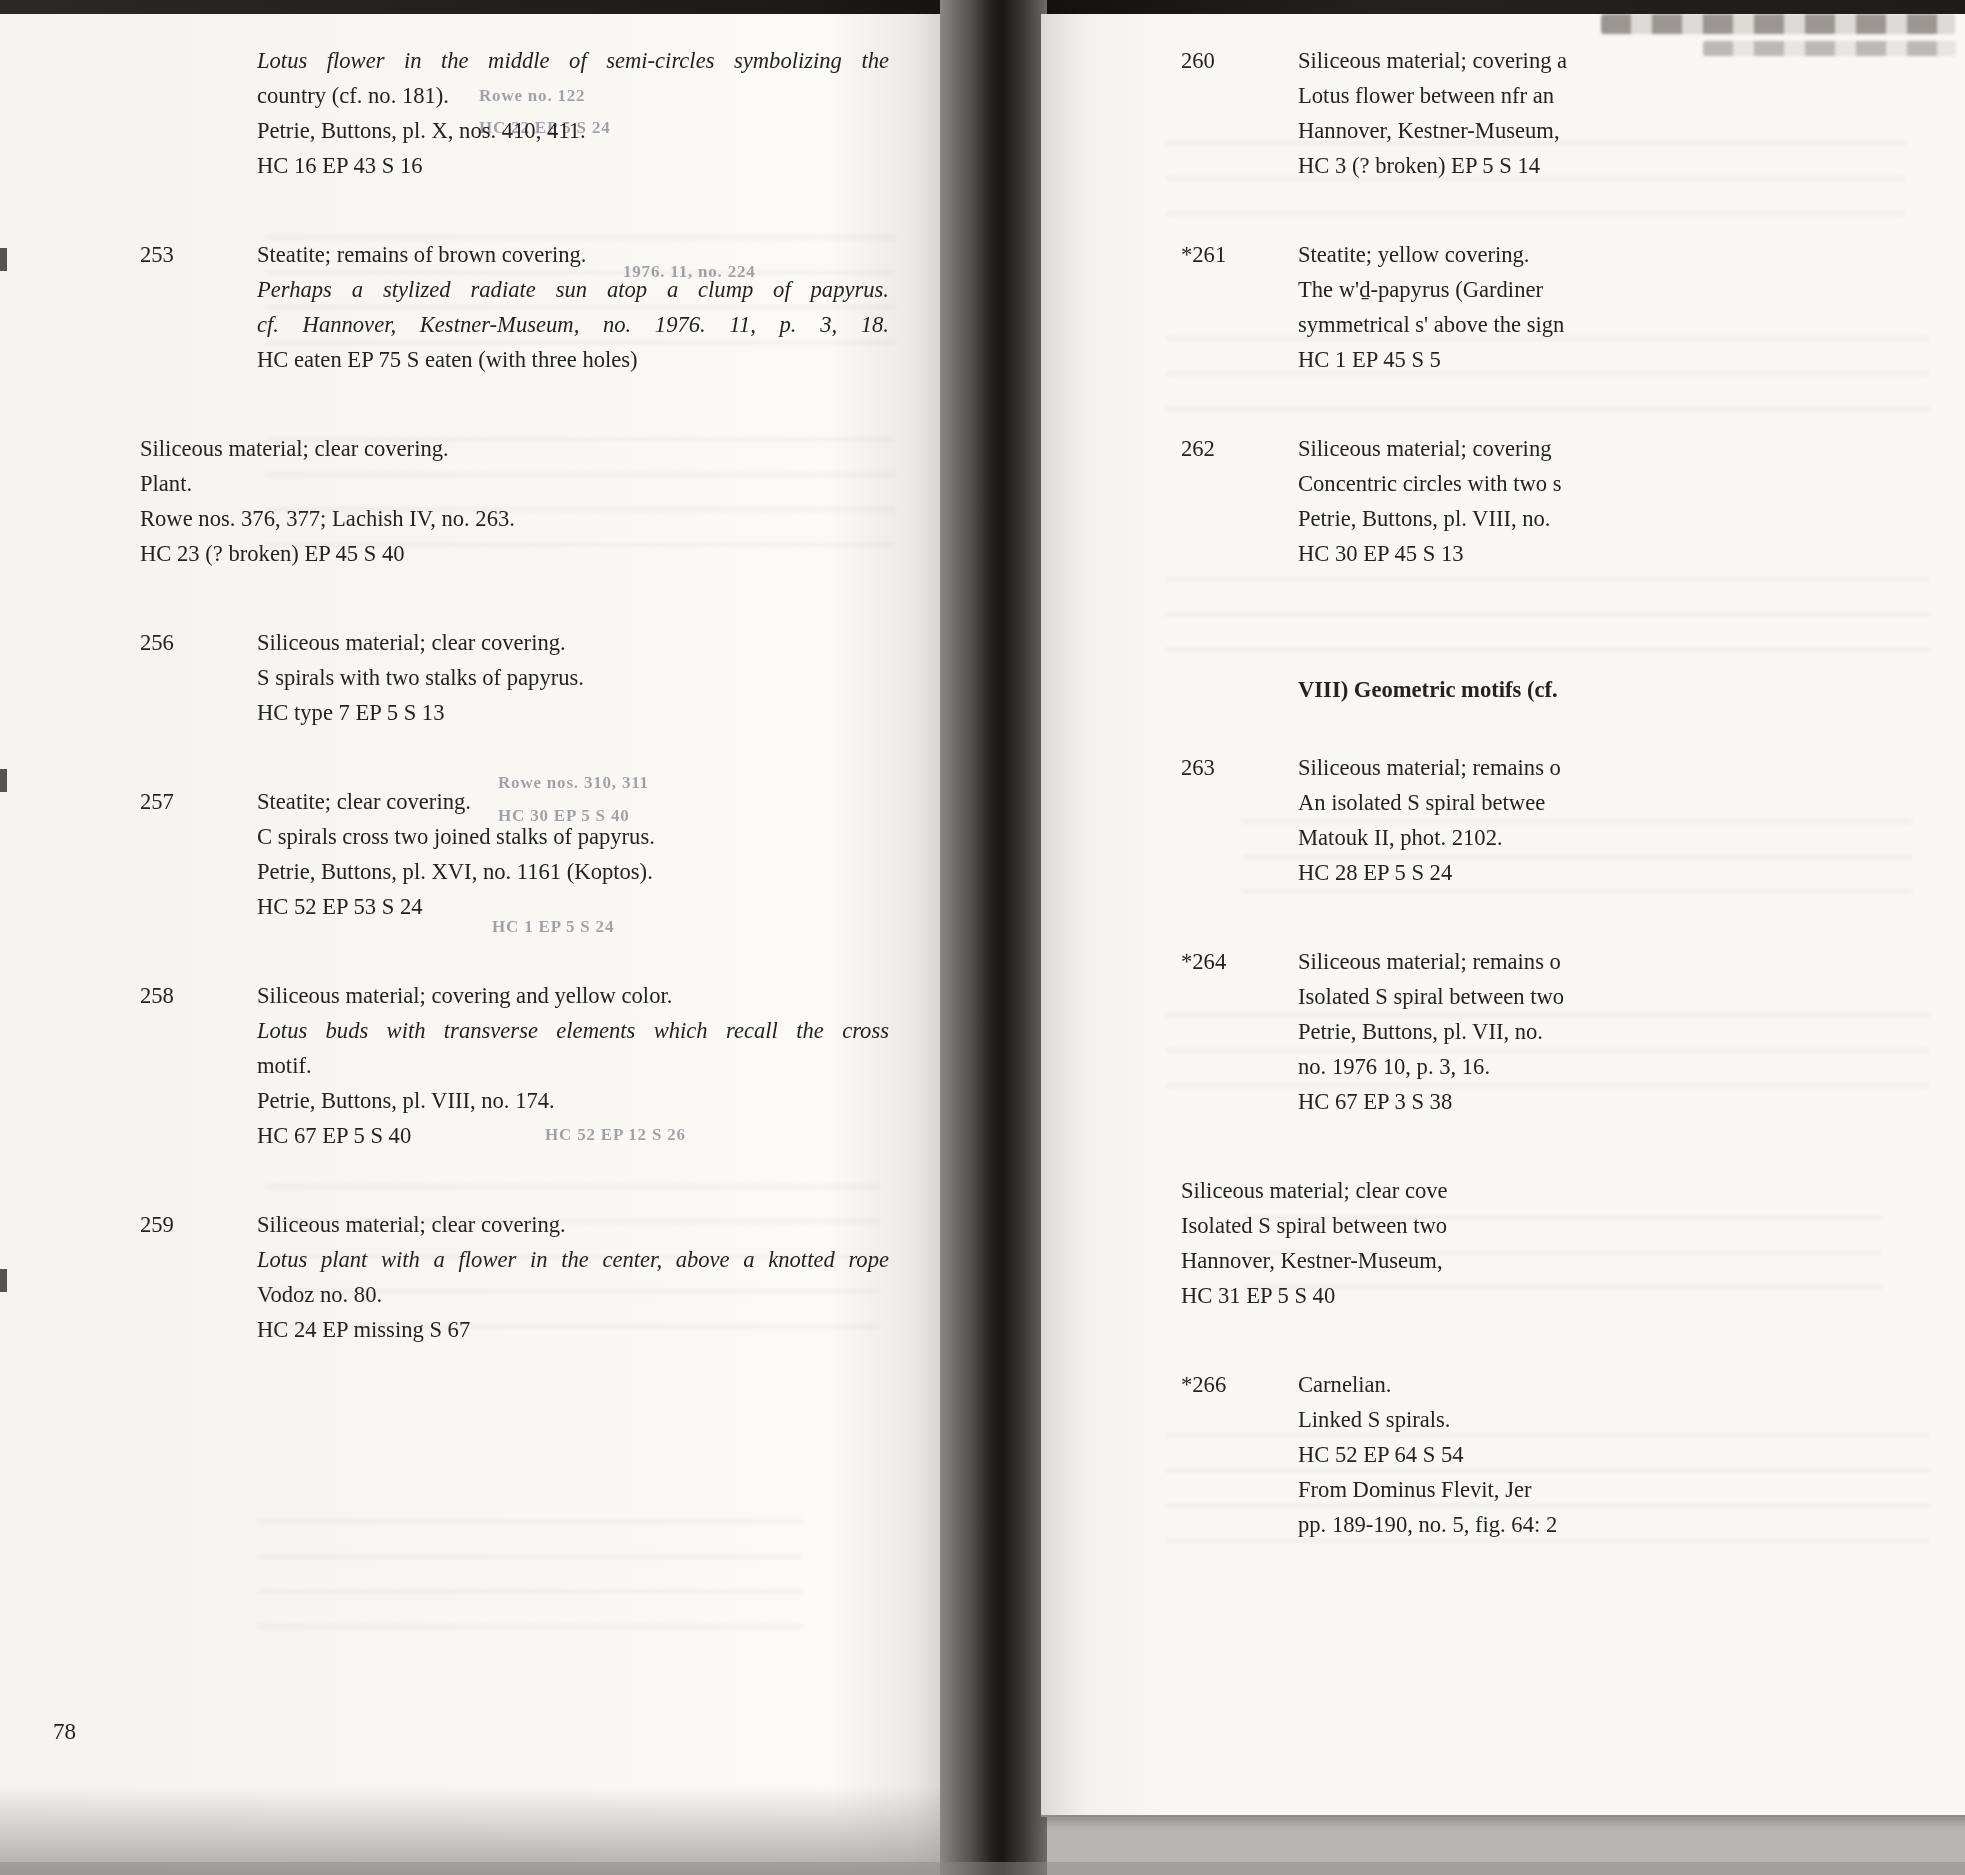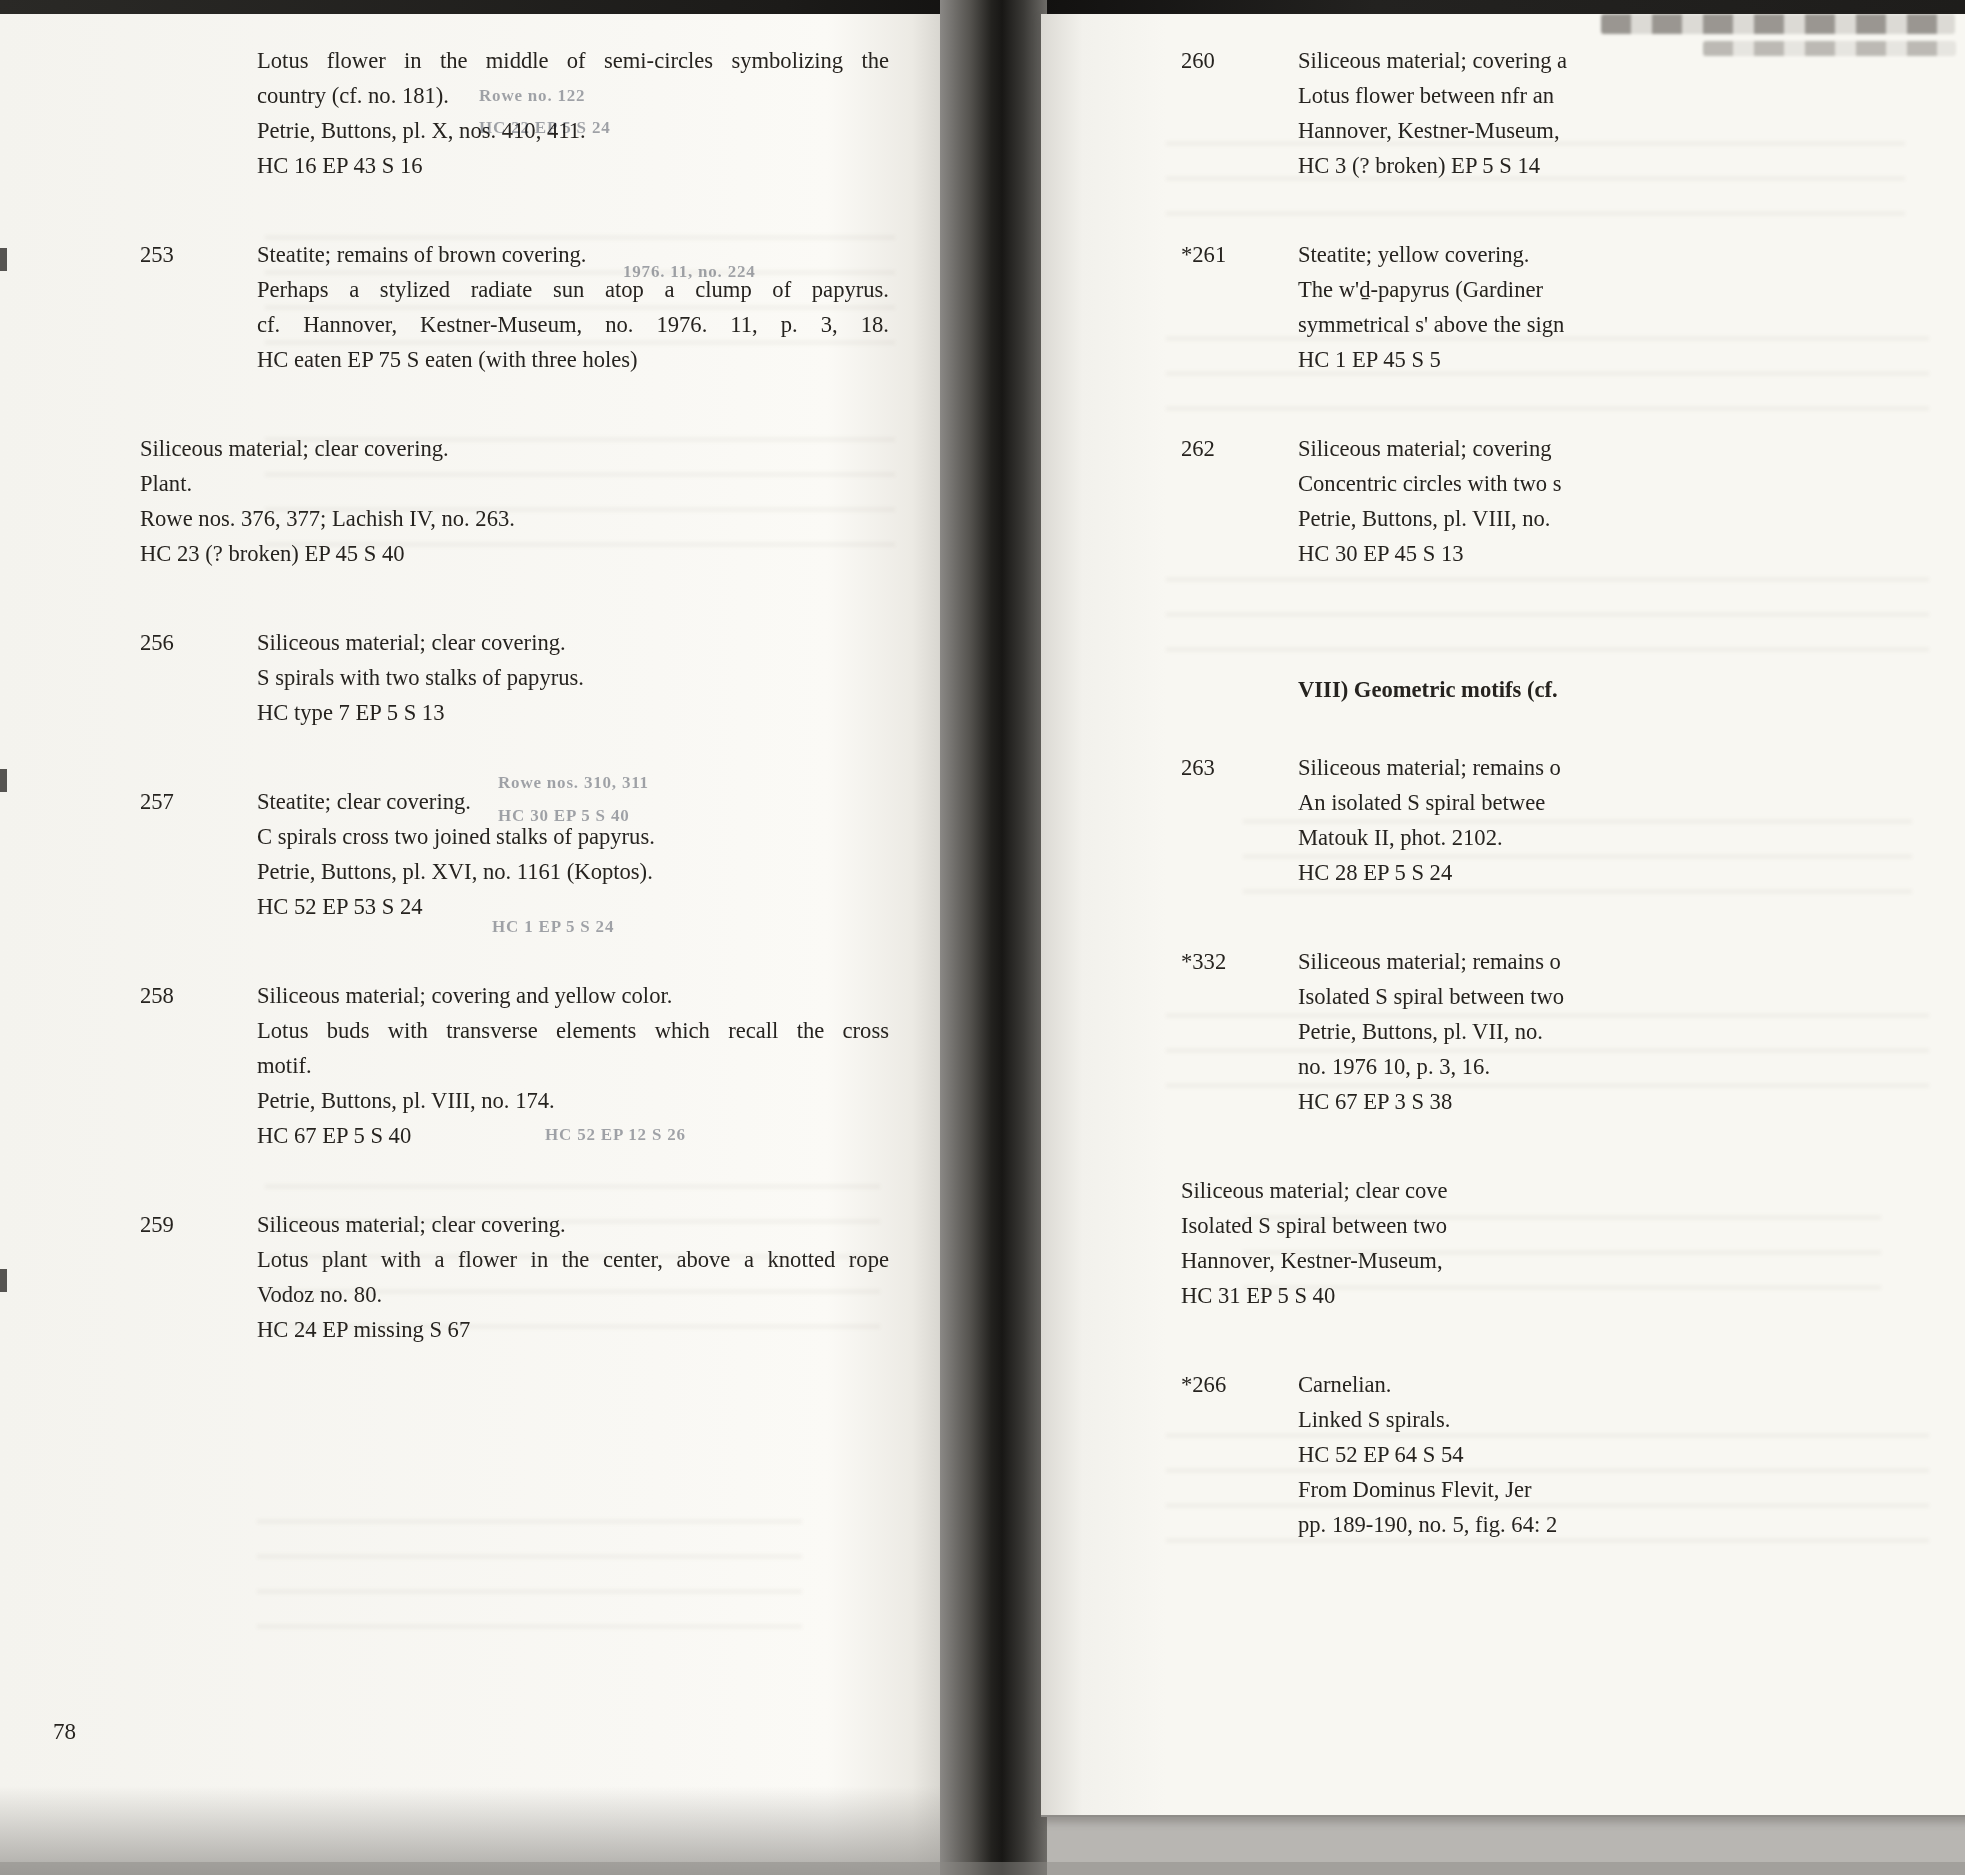--- a/index.html
+++ b/index.html
@@ -30,21 +30,21 @@
   }
   .content{padding:29px 0 0 140px;}
   .entry{display:flex;margin-bottom:54px;}
   .entry .num{
     width:117px;flex-shrink:0;font-size:22.6px;line-height:35px;color:#26231f;
   }
   .entry .body{width:632px;font-size:22.6px;line-height:35px;color:#26231f;}
   #right-page .entry .body{width:685px;}
   #right-page .line{white-space:nowrap;overflow:visible;}
   .line{min-height:35px;}
-  .line.j{text-align:justify;text-align-last:justify;}
+  .line.j{text-align:justify;text-align-last:justify;font-style:italic;}
   .section-heading{
     font-size:22.6px;line-height:35px;font-weight:bold;color:#26231f;
     margin:101px 0 43px 117px;white-space:nowrap;
   }
   #page-number{
     position:absolute;left:53px;top:1705px;font-size:23px;color:#26231f;
   }
   .ghost{
     position:absolute;font-size:17px;font-weight:bold;color:#0f172a;
     opacity:.38;filter:blur(0.5px);letter-spacing:0.8px;white-space:nowrap;
@@ -191,21 +191,21 @@
         <div class="entry">
           <div class="num">263</div>
           <div class="body">
             <div class="line">Siliceous material; remains o</div>
             <div class="line">An isolated S spiral betwee</div>
             <div class="line">Matouk II, phot. 2102.</div>
             <div class="line">HC 28 EP 5 S 24</div>
           </div>
         </div>
         <div class="entry">
-          <div class="num">*332</div>
+          <div class="num">*264</div>
           <div class="body">
             <div class="line">Siliceous material; remains o</div>
             <div class="line">Isolated S spiral between two</div>
             <div class="line">Petrie, Buttons, pl. VII, no.</div>
             <div class="line">no. 1976 10, p. 3, 16.</div>
             <div class="line">HC 67 EP 3 S 38</div>
           </div>
         </div>
         <div class="entry">
           <div class="body">

